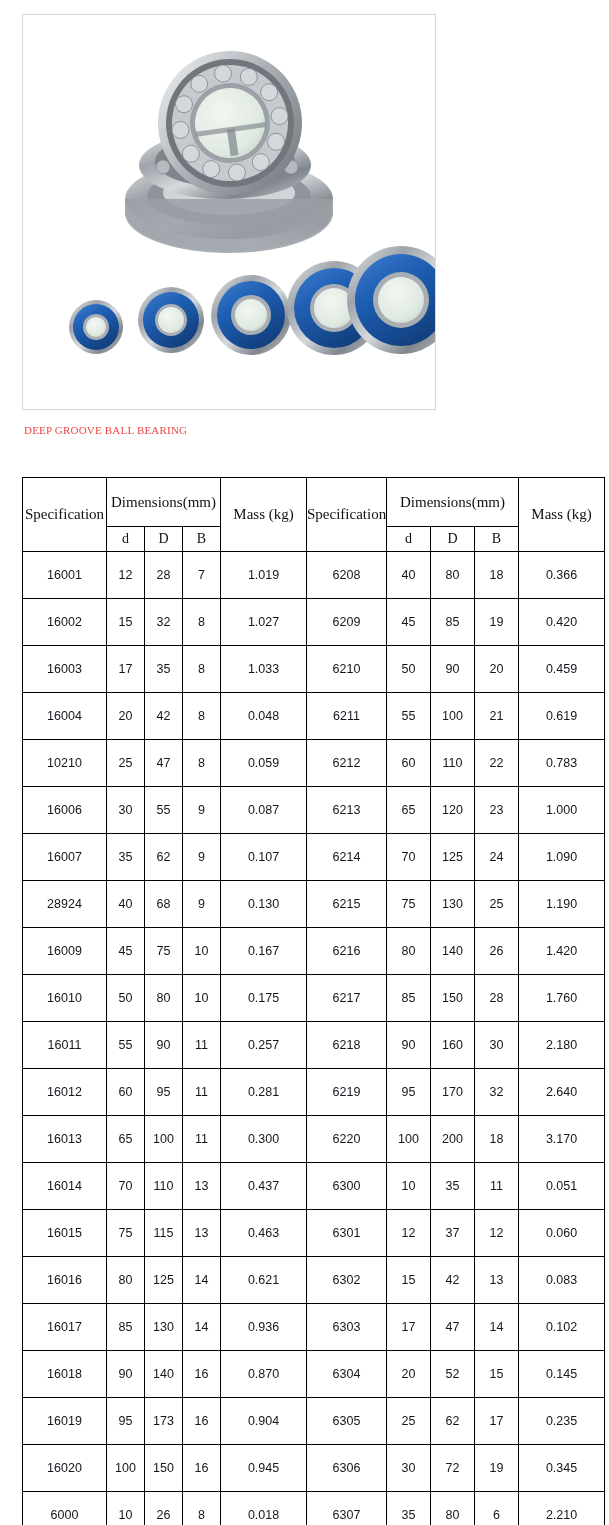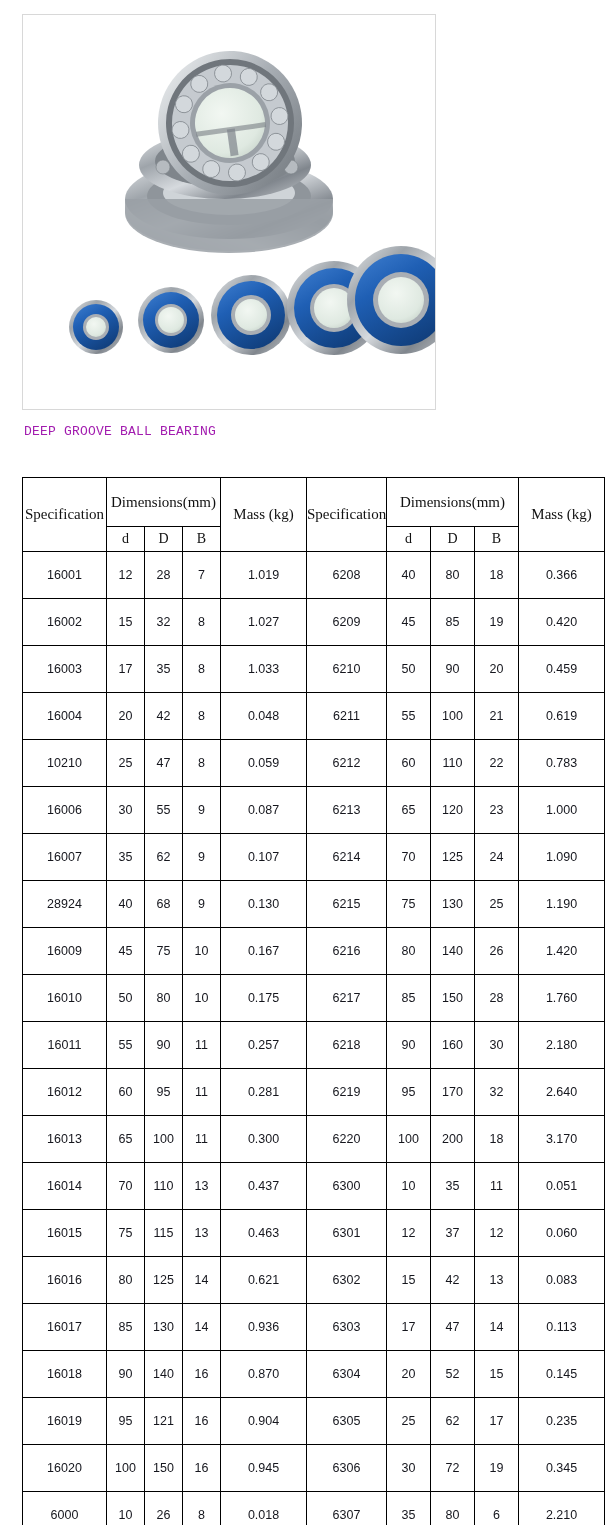--- a/index.html
+++ b/index.html
@@ -35,24 +35,24 @@
   .photo {
     position: absolute;
     inset: 0;
     background: #fdfdfd;
   }
 
   .caption {
     position: absolute;
     left: 24px;
     top: 424px;
-    font-size: 13px;
+    font-size: 11px;
     letter-spacing: 0.2px;
-    color: #a21caf;
-    font-family: Liberation Mono, monospace;
+    color: #ef4444;
+    font-family: Liberation Serif, serif;
     white-space: nowrap;
   }
 
   
   .table-wrap {
     position: absolute;
     left: 22px;
     top: 477px;
     width: 566px;
   }
@@ -451,38 +451,38 @@
           <tr>
             <td class="cell">16017</td>
             <td class="cell">85</td>
             <td class="cell">130</td>
             <td class="cell">14</td>
             <td class="cell">0.936</td>
             <td class="cell">6303</td>
             <td class="cell">17</td>
             <td class="cell">47</td>
             <td class="cell">14</td>
-            <td class="cell">0.113</td>
+            <td class="cell">0.102</td>
           </tr>
           <tr>
             <td class="cell">16018</td>
             <td class="cell">90</td>
             <td class="cell">140</td>
             <td class="cell">16</td>
             <td class="cell">0.870</td>
             <td class="cell">6304</td>
             <td class="cell">20</td>
             <td class="cell">52</td>
             <td class="cell">15</td>
             <td class="cell">0.145</td>
           </tr>
           <tr>
             <td class="cell">16019</td>
             <td class="cell">95</td>
-            <td class="cell">121</td>
+            <td class="cell">173</td>
             <td class="cell">16</td>
             <td class="cell">0.904</td>
             <td class="cell">6305</td>
             <td class="cell">25</td>
             <td class="cell">62</td>
             <td class="cell">17</td>
             <td class="cell">0.235</td>
           </tr>
           <tr>
             <td class="cell">16020</td>

